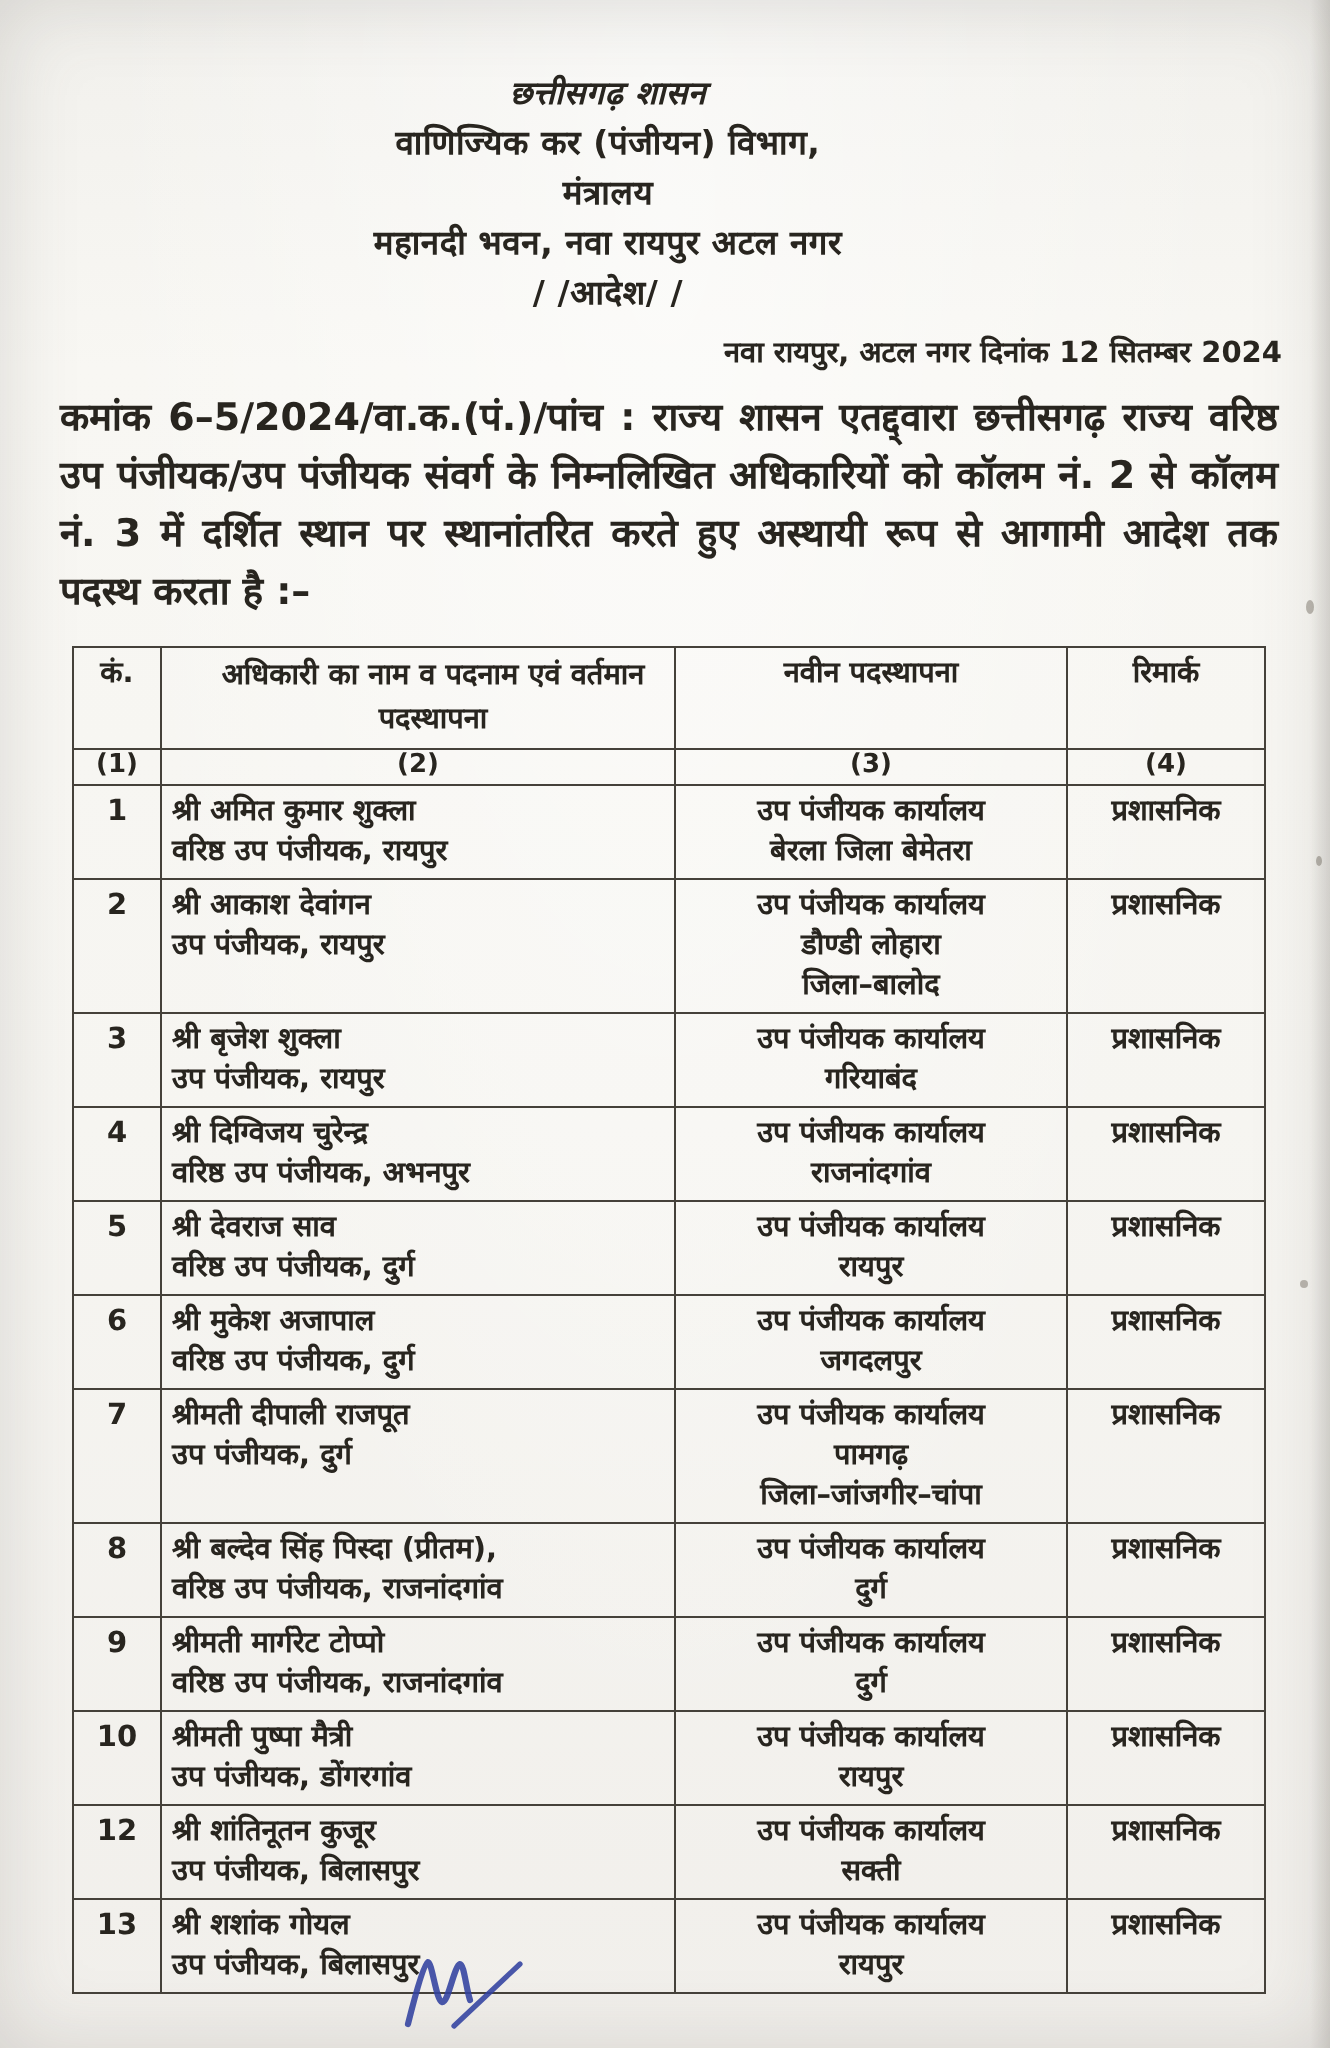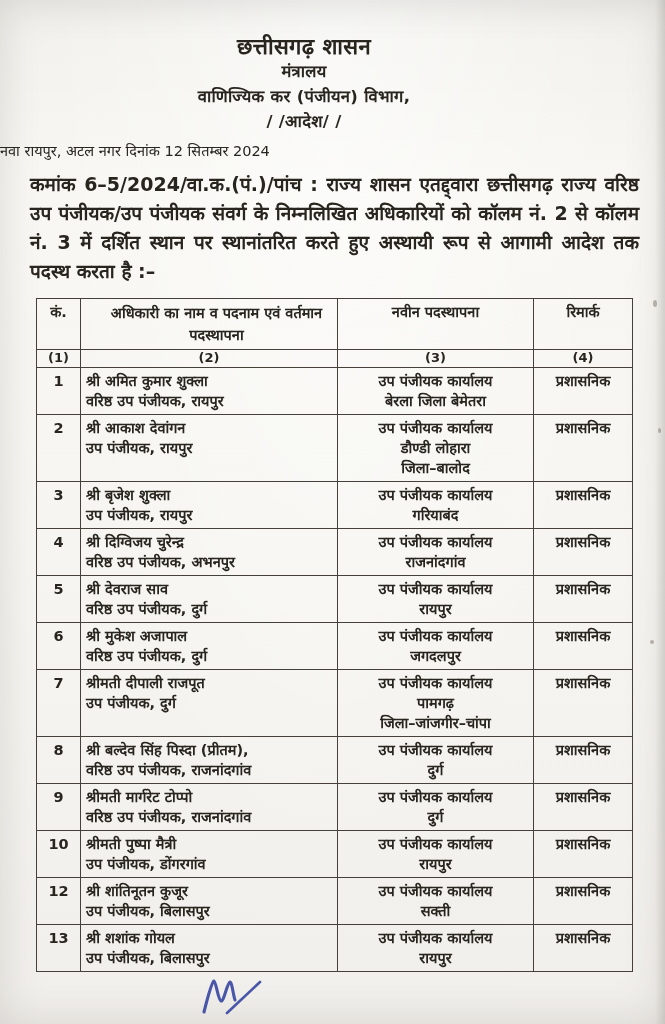--- a/index.html
+++ b/index.html
@@ -17,26 +17,27 @@
     overflow:hidden;
   }
   .header{
     padding-top:34px;
     width:600px;
     margin-left:4px;
     text-align:center;
     font-weight:700;
   }
   .header .h-line{font-size:16.5px;line-height:25px;letter-spacing:.3px;}
-  .header .h-line.first{font-size:22px;}
+  .header .h-line.first{font-size:16px;font-style:italic;}
   .date-line{
+    text-align:right;
     padding-right:24px;
     margin-top:6px;
     font-size:14.5px;
-    font-weight:400;
+    font-weight:700;
   }
   .order-para{
     margin:10px 26px 0 30px;
     font-size:19px;
     line-height:29px;
     text-align:justify;
     font-weight:600;
   }
   table.transfer{
     border-collapse:collapse;
@@ -81,22 +82,23 @@
     background:linear-gradient(270deg,rgba(90,85,75,.16),rgba(90,85,75,0));
   }
 </style>
 </head>
 <body>
 
 <div class="page">
 
   <div class="header">
     <div class="h-line first">छत्तीसगढ़ शासन</div>
+    <div class="h-line">वाणिज्यिक कर (पंजीयन) विभाग,</div>
     <div class="h-line">मंत्रालय</div>
-    <div class="h-line">वाणिज्यिक कर (पंजीयन) विभाग,</div>
+    <div class="h-line">महानदी भवन, नवा रायपुर अटल नगर</div>
     <div class="h-line">/ /आदेश/ /</div>
   </div>
 
   <div class="date-line">नवा रायपुर, अटल नगर दिनांक 12 सितम्बर 2024</div>
 
   <p class="order-para">कमांक 6–5/2024/वा.क.(पं.)/पांच : राज्य शासन एतद्द्वारा छत्तीसगढ़ राज्य वरिष्ठ उप पंजीयक/उप पंजीयक संवर्ग के निम्नलिखित अधिकारियों को कॉलम नं. 2 से कॉलम नं. 3 में दर्शित स्थान पर स्थानांतरित करते हुए अस्थायी रूप से आगामी आदेश तक पदस्थ करता है :–</p>
 
   <table class="transfer">
     <colgroup>
       <col style="width:44px">

